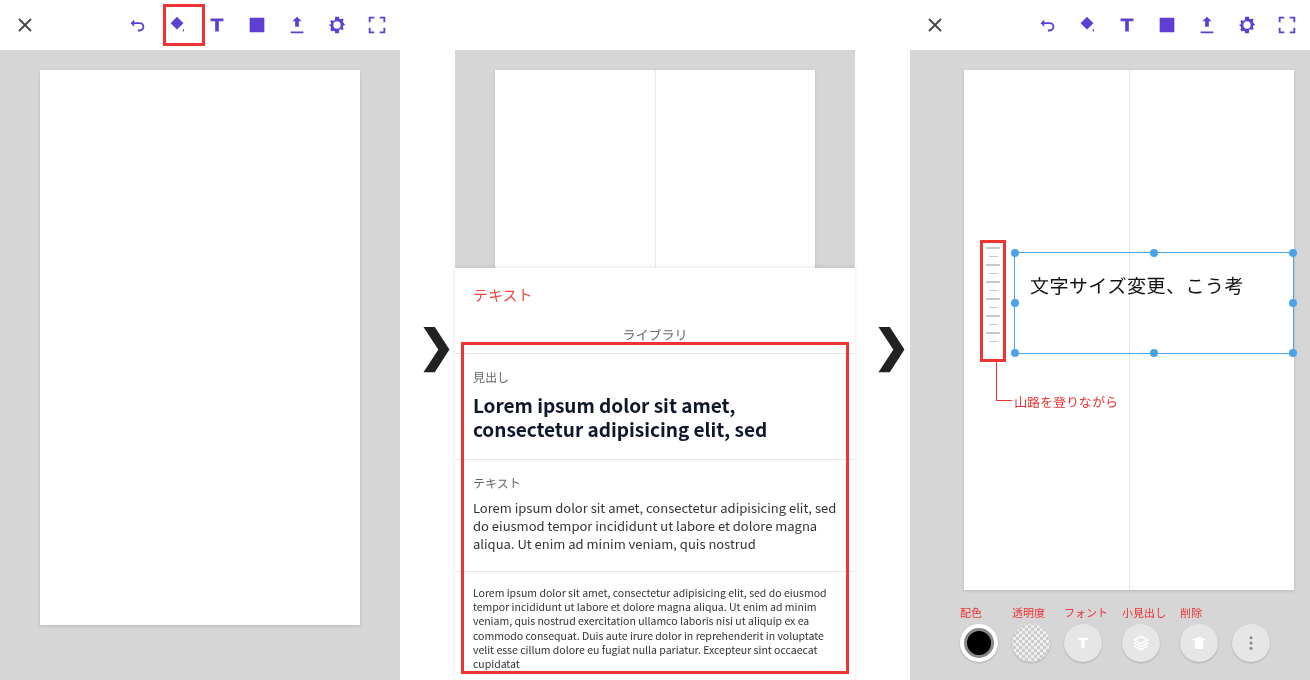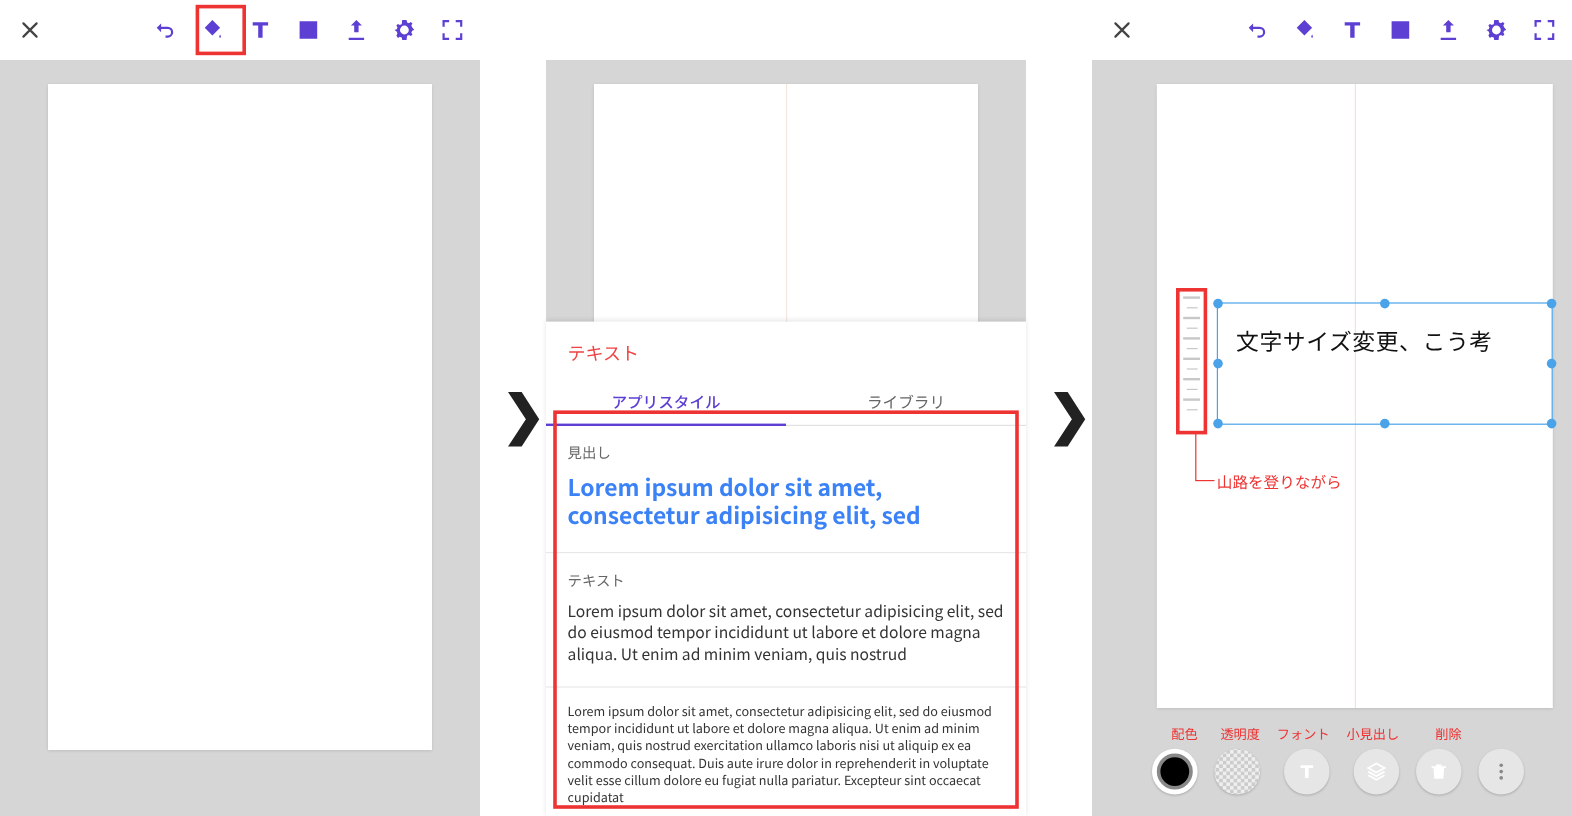--- a/index.html
+++ b/index.html
@@ -117,21 +117,21 @@
   }
   .style-label {
     font-size: 12px;
     color: #666;
     margin-bottom: 8px;
   }
   .heading-sample {
     font-size: 19px;
     font-weight: 700;
     line-height: 1.25;
-    color: #3b82f6;
+    color: #0f172a;
   }
   .subhead-sample {
     font-size: 13px;
     line-height: 1.4;
     color: #333;
   }
   .para-sample {
     font-size: 10.5px;
     line-height: 1.35;
     color: #333;
@@ -186,21 +186,21 @@
   
   .actions {
     position:absolute;
     left: 50px; right: 10px;
     bottom: 18px;
     display:flex;
     gap: 14px;
     align-items:flex-end;
   }
   .action {
-    display:flex; flex-direction:column; align-items:flex-end;
+    display:flex; flex-direction:column; align-items:flex-start;
   }
   .action .circle {
     width: 38px; height:38px; border-radius:50%;
     background: #e6e6e6;
     display:flex; align-items:center; justify-content:center;
     color:#888;
     box-shadow: 0 1px 2px rgba(0,0,0,0.2);
   }
   .action .circle svg { width:18px; height:18px; fill: currentColor; }
   .action .lbl {
@@ -283,21 +283,20 @@
   <div class="toolbar">
     
   </div>
   <div class="canvas2">
     <div class="midline"></div>
   </div>
 
   <div class="sheet">
     <div class="sheet-title">テキスト</div>
     <div class="tabs">
-      <div class="tab active">アプリスタイル</div>
       <div class="tab">ライブラリ</div>
     </div>
     <div class="styles">
       <div class="style-block">
         <div class="style-label">見出し</div>
         <div class="heading-sample">Lorem ipsum dolor sit amet, consectetur adipisicing elit, sed</div>
       </div>
       <div class="style-block">
         <div class="style-label">テキスト</div>
         <div class="subhead-sample">Lorem ipsum dolor sit amet, consectetur adipisicing elit, sed do eiusmod tempor incididunt ut labore et dolore magna aliqua. Ut enim ad minim veniam, quis nostrud</div>

